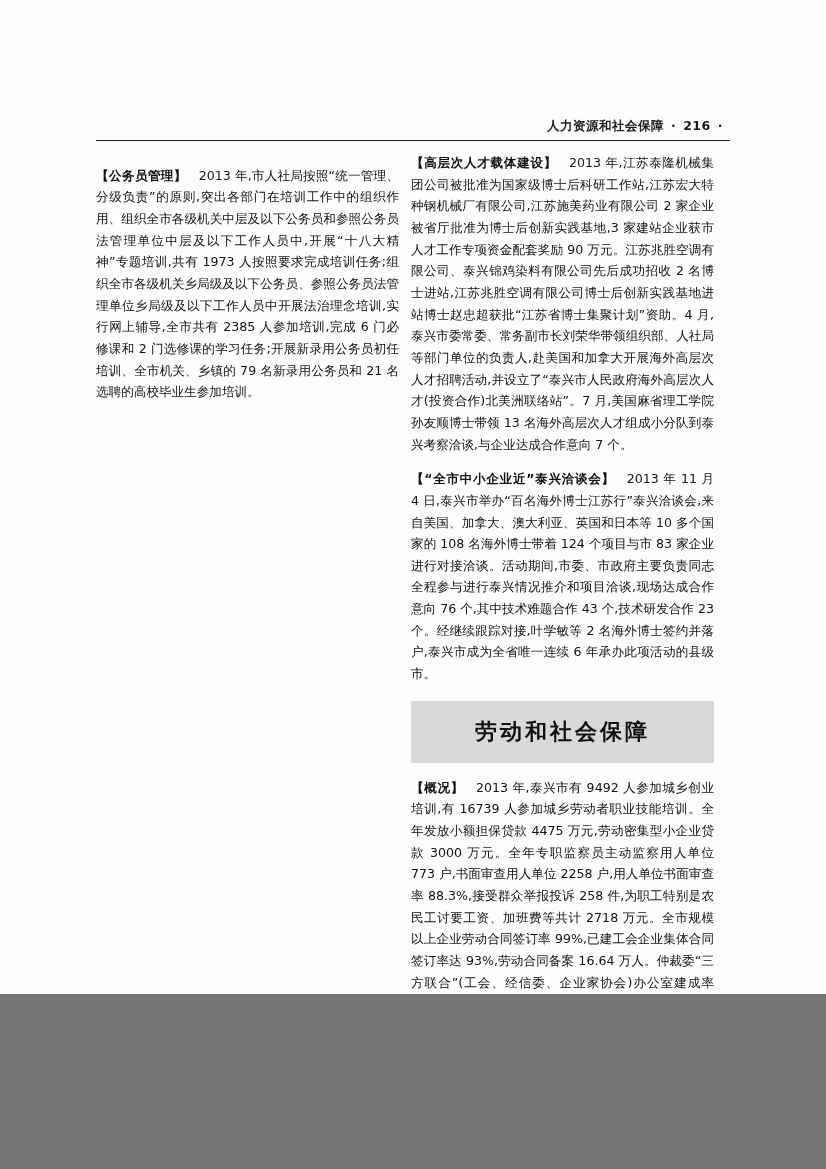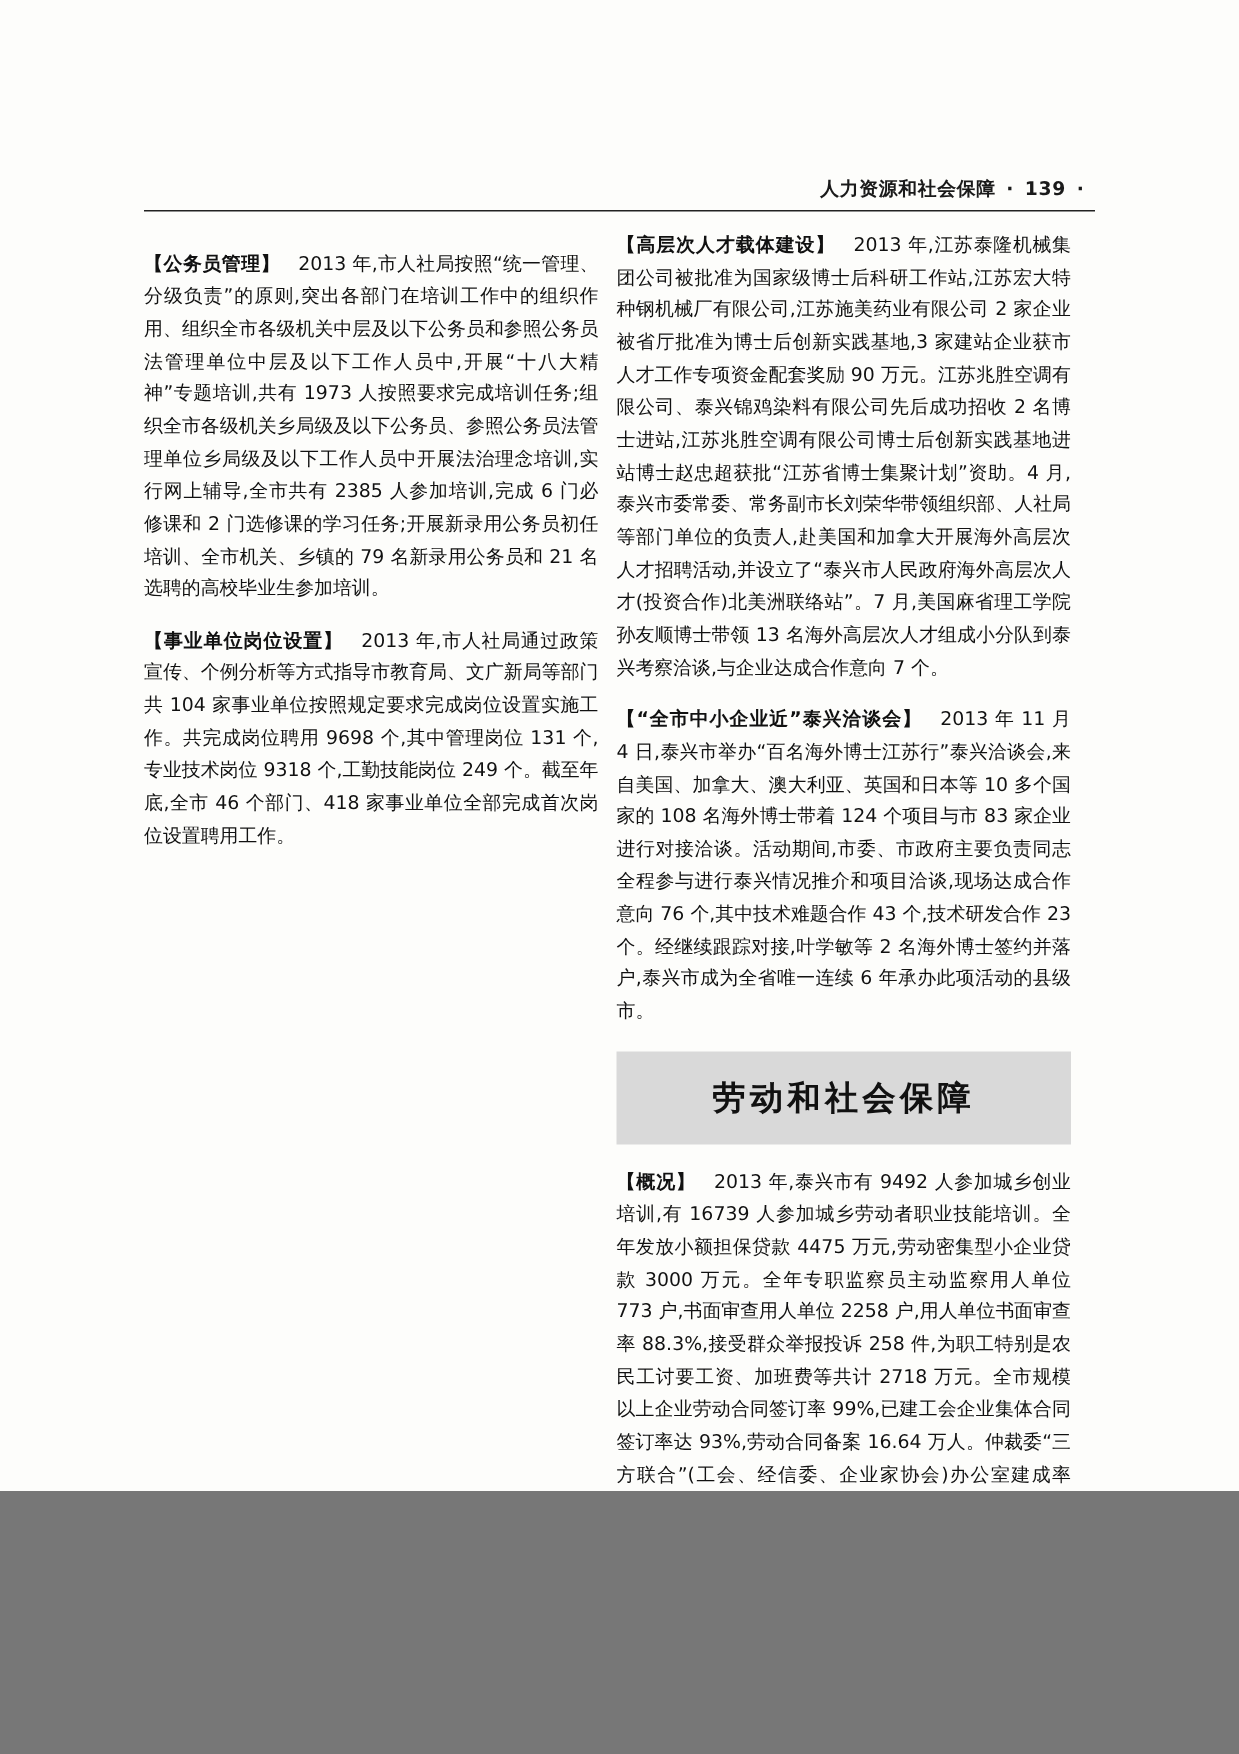--- a/index.html
+++ b/index.html
@@ -94,34 +94,31 @@
 </style>
 </head>
 <body>
 
 <div class="page">
 
   <div class="header">
     <div class="header-inner">
       <span>人力资源和社会保障</span>
       <span class="hsep">·</span>
-      <span>139</span>
+      <span>216</span>
       <span class="hsep">·</span>
     </div>
   </div>
   <div class="header-rule"></div>
 
   <div class="columns">
 
     <div class="col col-left">
       <p class="entry">
         <span class="term">【公务员管理】</span><span class="gap"></span><span>2013 年,市人社局按照“统一管理、分级负责”的原则,突出各部门在培训工作中的组织作用、组织全市各级机关中层及以下公务员和参照公务员法管理单位中层及以下工作人员中,开展“十八大精神”专题培训,共有 1973 人按照要求完成培训任务;组织全市各级机关乡局级及以下公务员、参照公务员法管理单位乡局级及以下工作人员中开展法治理念培训,实行网上辅导,全市共有 2385 人参加培训,完成 6 门必修课和 2 门选修课的学习任务;开展新录用公务员初任培训、全市机关、乡镇的 79 名新录用公务员和 21 名选聘的高校毕业生参加培训。</span>
-      </p>
-      <p class="entry">
-        <span class="term">【事业单位岗位设置】</span><span class="gap"></span><span>2013 年,市人社局通过政策宣传、个例分析等方式指导市教育局、文广新局等部门共 104 家事业单位按照规定要求完成岗位设置实施工作。共完成岗位聘用 9698 个,其中管理岗位 131 个,专业技术岗位 9318 个,工勤技能岗位 249 个。截至年底,全市 46 个部门、418 家事业单位全部完成首次岗位设置聘用工作。</span>
       </p>
     </div>
 
     <div class="col col-right">
       <p class="entry">
         <span class="term">【高层次人才载体建设】</span><span class="gap"></span><span>2013 年,江苏泰隆机械集团公司被批准为国家级博士后科研工作站,江苏宏大特种钢机械厂有限公司,江苏施美药业有限公司 2 家企业被省厅批准为博士后创新实践基地,3 家建站企业获市人才工作专项资金配套奖励 90 万元。江苏兆胜空调有限公司、泰兴锦鸡染料有限公司先后成功招收 2 名博士进站,江苏兆胜空调有限公司博士后创新实践基地进站博士赵忠超获批“江苏省博士集聚计划”资助。4 月,泰兴市委常委、常务副市长刘荣华带领组织部、人社局等部门单位的负责人,赴美国和加拿大开展海外高层次人才招聘活动,并设立了“泰兴市人民政府海外高层次人才(投资合作)北美洲联络站”。7 月,美国麻省理工学院孙友顺博士带领 13 名海外高层次人才组成小分队到泰兴考察洽谈,与企业达成合作意向 7 个。</span>
       </p>
       <p class="entry">
         <span class="term">【“全市中小企业近”泰兴洽谈会】</span><span class="gap"></span><span>2013 年 11 月 4 日,泰兴市举办“百名海外博士江苏行”泰兴洽谈会,来自美国、加拿大、澳大利亚、英国和日本等 10 多个国家的 108 名海外博士带着 124 个项目与市 83 家企业进行对接洽谈。活动期间,市委、市政府主要负责同志全程参与进行泰兴情况推介和项目洽谈,现场达成合作意向 76 个,其中技术难题合作 43 个,技术研发合作 23 个。经继续跟踪对接,叶学敏等 2 名海外博士签约并落户,泰兴市成为全省唯一连续 6 年承办此项活动的县级市。</span>
       </p>

